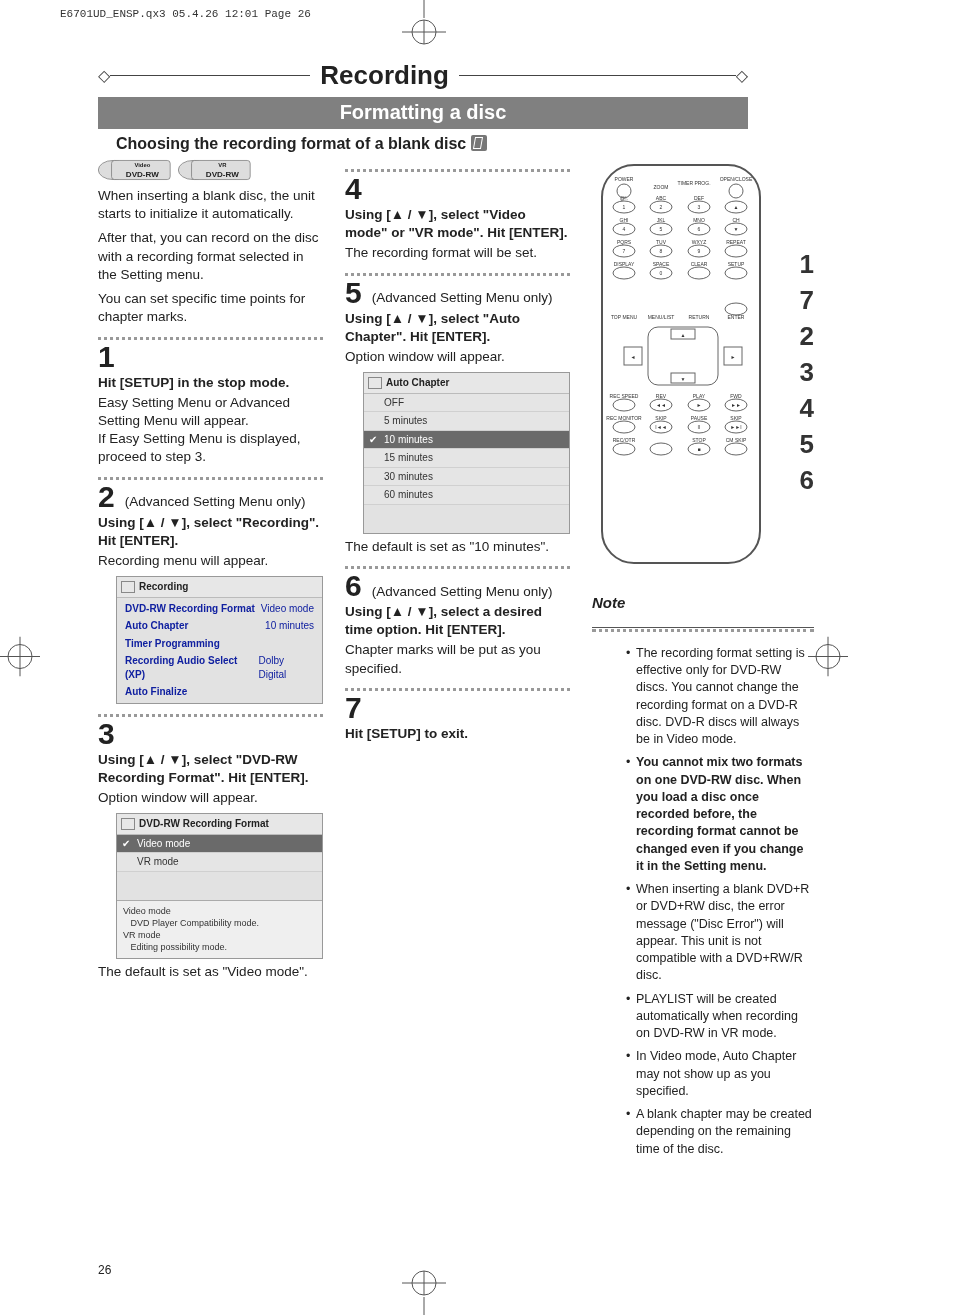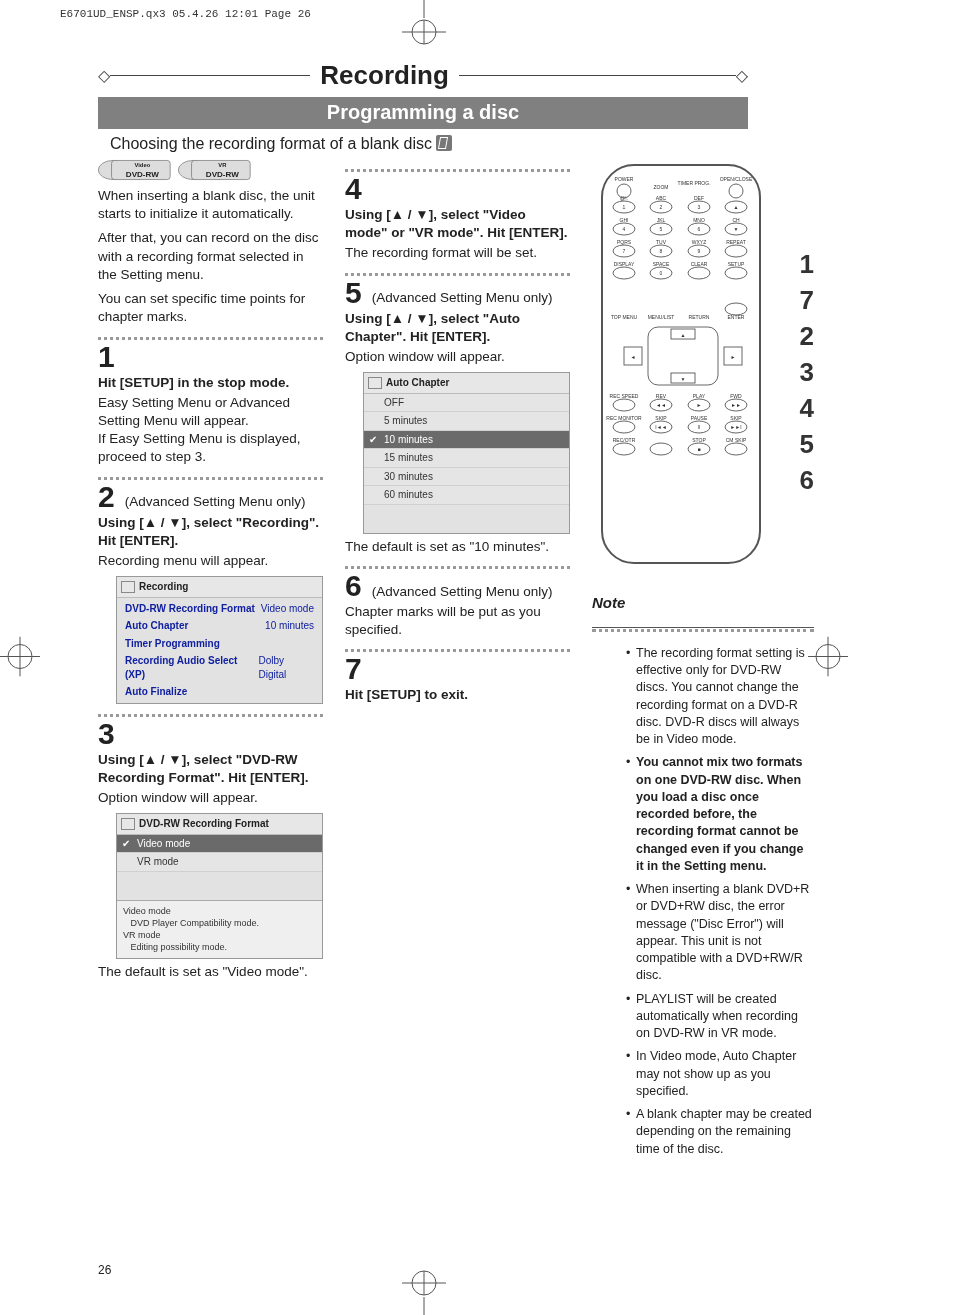--- a/index.html
+++ b/index.html
@@ -87,22 +87,22 @@
     color: #fff;
     text-align: center;
     font-size: 20px;
     font-weight: bold;
     padding: 4px 0 5px;
     margin-bottom: 6px;
   }
 
   .chooserow {
     font-size: 16px;
-    font-weight: normal;
-    margin: 4px 12px 6px;
+    font-weight: bold;
+    margin: 4px 18px 6px;
   }
   .chooserow .cursor-block {
     display:inline-block;
     width:16px;height:16px;
     background:#777;
     vertical-align: -2px;
     border-radius:2px;
     position:relative;
   }
   .chooserow .cursor-block::after{
@@ -293,21 +293,21 @@
 
   <div class="content">
     <div class="titlewrap">
       <span class="diamond">◇</span>
       <span class="left-lead"></span>
       <h1>Recording</h1>
       <span class="long"></span>
       <span class="diamond">◇</span>
     </div>
 
-    <div class="subtitle-bar">Programming a disc</div>
+    <div class="subtitle-bar">Formatting a disc</div>
 
     <div class="chooserow">
       <span>Choosing the recording format of a blank disc</span>
       <span class="cursor-block"></span>
     </div>
 
     <div class="cols">
 
       <div class="col">
         <div class="badges">
@@ -435,20 +435,21 @@
             </div>
           <div style="height:28px;background:#e2e2e2"></div>
         </div>
         <p>The default is set as "10 minutes".</p>
 
         <hr class="dots">
         <div class="numrow">
           <span class="bignum">6</span>
           <span>(Advanced Setting Menu only)</span>
         </div>
+        <div class="step-head">Using [▲ / ▼], select a desired time option. Hit [ENTER].</div>
         <p>Chapter marks will be put as you specified.</p>
 
         <hr class="dots">
         <div class="numrow">
             <span class="bignum">7</span>
           </div>
         <div class="step-head">Hit [SETUP] to exit.</div>
       </div>
 
       <div class="col col3">

